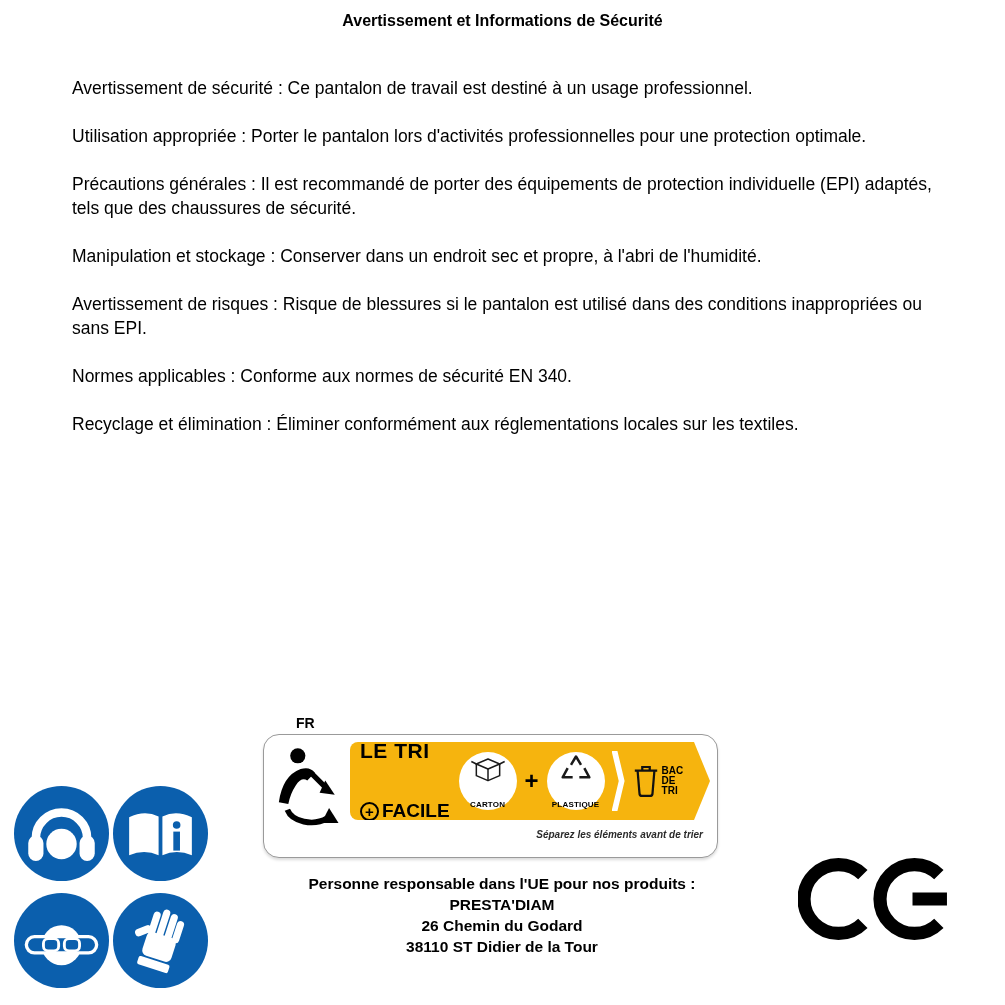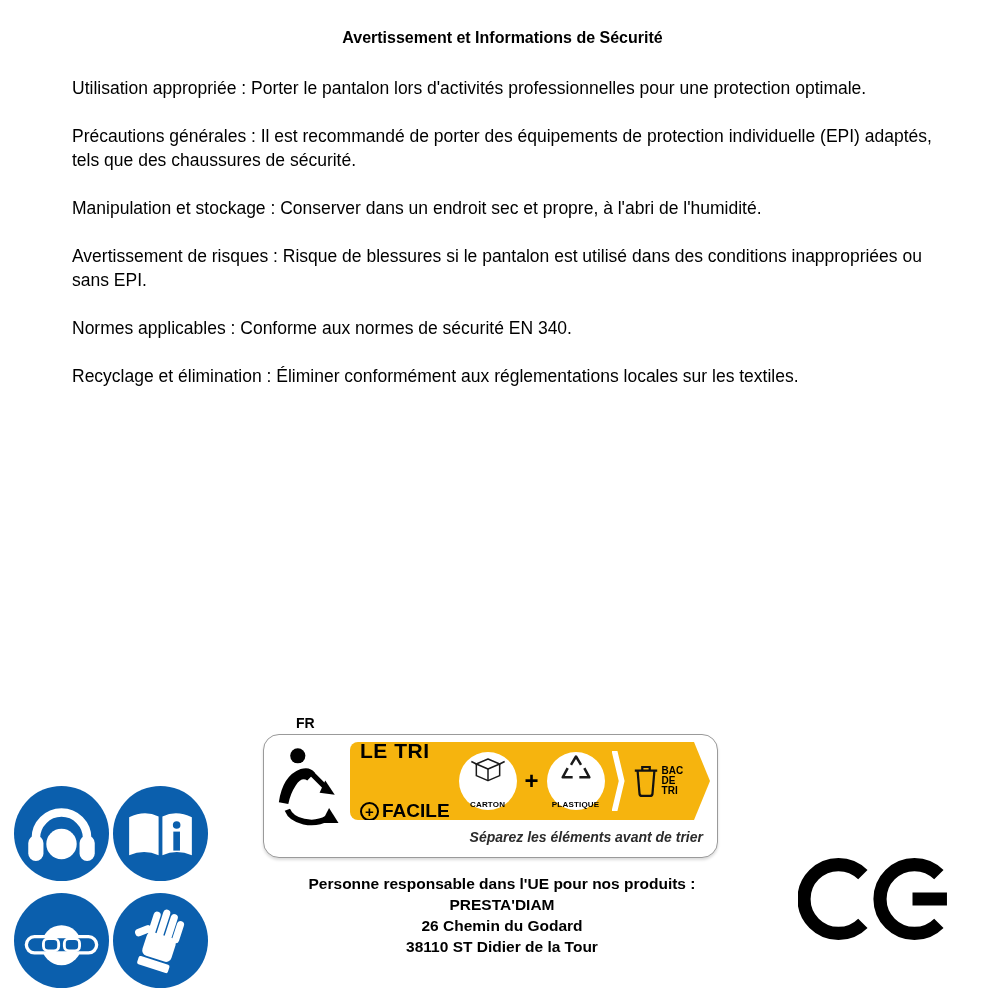--- a/index.html
+++ b/index.html
@@ -1,21 +1,21 @@
 <!DOCTYPE html>
 <html><head>
 <meta charset="utf-8">
 <style>
   html,body{margin:0;padding:0;background:#fff;}
   .page{
     position:relative;width:1005px;height:1005px;background:#fff;overflow:hidden;
     font-family:"Liberation Sans", sans-serif;color:#000;
   }
   .doc-title{
-    position:absolute;top:29px;left:0;width:100%;text-align:center;
+    position:absolute;top:12px;left:0;width:100%;text-align:center;
     font-size:16px;font-weight:bold;
   }
   .doc-body{
     position:absolute;top:76px;left:72px;width:863px;
     font-size:17.5px;line-height:24px;
   }
   .doc-body p{margin:0 0 24px 0;}
 
   
   .icon-grid{
@@ -55,21 +55,21 @@
   }
   .mat-circle .mat-label{font-size:8px;font-weight:900;letter-spacing:.2px;}
   .plus-sep{font-size:24px;font-weight:900;margin:0 1px;}
   .chevron-sep{
     width:13px;height:60px;background:#fff;flex:0 0 auto;
     clip-path:polygon(0 0,45% 0,100% 50%,45% 100%,0 100%,55% 50%);
   }
   .bin-zone{display:flex;align-items:center;gap:2px;flex:0 0 auto;}
   .bin-text{display:flex;flex-direction:column;font-size:10px;font-weight:900;line-height:10px;}
   .tri-tagline{
-    position:absolute;right:14px;top:94px;font-size:14px;font-weight:bold;
+    position:absolute;right:14px;top:94px;font-size:10px;font-weight:bold;
     font-style:italic;color:#2b2b2b;
   }
 
   
   .responsible{
     position:absolute;left:252px;top:873px;width:500px;text-align:center;
     font-size:15.5px;font-weight:bold;line-height:21px;
   }
 
   
@@ -77,20 +77,21 @@
   .ce-mark svg{width:100%;height:100%;display:block;}
 </style>
 </head>
 <body>
 
 <div class="page">
 
   <div class="doc-title">Avertissement et Informations de Sécurité</div>
 
   <div class="doc-body">
+    <p>Avertissement de sécurité : Ce pantalon de travail est destiné à un usage professionnel.</p>
     <p>Utilisation appropriée : Porter le pantalon lors d'activités professionnelles pour une protection optimale.</p>
     <p>Précautions générales : Il est recommandé de porter des équipements de protection individuelle (EPI) adaptés, tels que des chaussures de sécurité.</p>
     <p>Manipulation et stockage : Conserver dans un endroit sec et propre, à l'abri de l'humidité.</p>
     <p>Avertissement de risques : Risque de blessures si le pantalon est utilisé dans des conditions inappropriées ou sans EPI.</p>
     <p>Normes applicables : Conforme aux normes de sécurité EN 340.</p>
     <p>Recyclage et élimination : Éliminer conformément aux réglementations locales sur les textiles.</p>
   </div>
 
   <div class="icon-grid">
     <svg viewBox="0 0 100 100">

